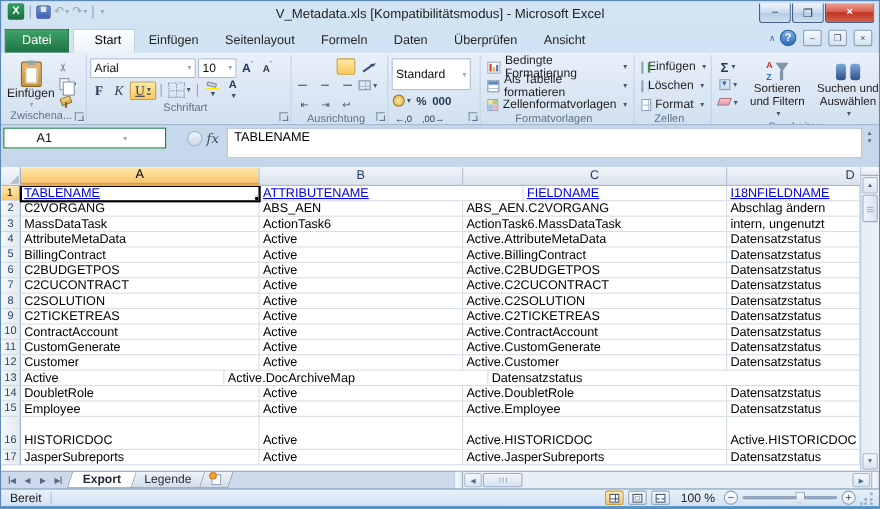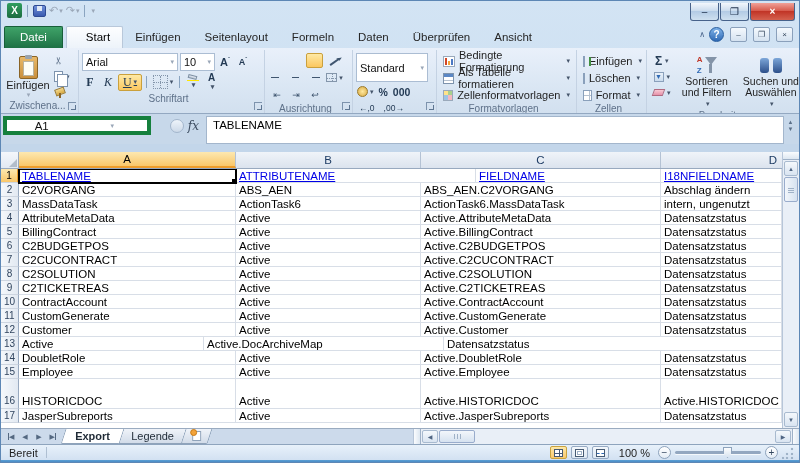--- a/index.html
+++ b/index.html
@@ -107,21 +107,21 @@
   .azico{position:relative;width:22px;height:22px;font-weight:bold;}
   .azico b{position:absolute;left:1px;font-size:8px;color:#c0392b;top:0;} .azico u{position:absolute;left:1px;bottom:0;font-size:8px;color:#2f6ab5;text-decoration:none;}
   .funnel{position:absolute;right:1px;top:3px;width:0;height:0;border-left:6px solid transparent;border-right:6px solid transparent;border-top:8px solid #8494a8;}
   .funnel:after{content:"";position:absolute;left:-1.5px;top:-1px;width:3px;height:9px;background:#8494a8;}
   .binoc{position:relative;width:24px;height:20px;margin-top:2px;}
   .binoc:before,.binoc:after{content:"";position:absolute;top:2px;width:9px;height:15px;border-radius:3px;background:linear-gradient(#7da7d9,#2c4f8a);}
   .binoc:before{left:1px;} .binoc:after{right:1px;}
   
   .fbar{height:30px;flex:none;background:#c7d8ea;display:flex;padding:2px 2px 0 2px;}
   .fleft{width:203px;display:flex;align-items:flex-start;gap:2px;}
-  .namebox{width:148px;height:19px;background:#fff;border:4px solid #15803d;display:flex;align-items:center;font-size:11.5px;color:#111;}
+  .namebox{width:148px;height:19px;background:#fff;border:1px solid #15803d;display:flex;align-items:center;font-size:11.5px;color:#111;}
   .namebox span{flex:1;text-align:center;}
   .fxzone{width:46px;height:19px;display:flex;align-items:center;justify-content:flex-end;gap:4px;}
   .notch{width:14px;height:14px;border-radius:50%;background:linear-gradient(#eef4fa,#ccd9e8);border:1px solid #a3b6cc;}
   .fxg{font-family:"DejaVu Serif",serif;font-style:italic;font-size:12px;color:#3c4c60;}
   .ffield{flex:1;background:#fff;border:1px solid #a3b6cc;font-size:11.5px;color:#000;padding:2px 6px;}
   .fexp{width:13px;display:flex;flex-direction:column;align-items:center;font-size:6px;color:#5a6f88;padding-top:3px;line-height:7px;}
   .strip{height:8px;flex:none;background:#c3d6ea;}
   
   .sheet{height:276px;flex:none;display:flex;background:#fff;}
   .gridwrap{flex:1;display:flex;flex-direction:column;overflow:hidden;min-width:0;}
@@ -212,20 +212,21 @@
       <div class="app-ico">X</div>
       <div class="qsep"></div>
       <div class="savebtn"></div>
       <div class="qbtn">↶<span class="ddsm">▾</span></div>
       <div class="qbtn">↷<span class="ddsm">▾</span></div>
       <div class="qsep"></div>
       <div class="qbtn">
           <span class="ddsm">▾</span>
         </div>
     </div>
+    <div class="title">V_Metadata.xls  [Kompatibilitätsmodus] - Microsoft Excel</div>
     <div class="wbtns">
       <div class="wbtn">–</div>
       <div class="wbtn">❐</div>
       <div class="wbtn close">×</div>
     </div>
   </div>
 
   <div class="tabrow">
     <div class="tab file">Datei</div>
       <div class="tab active">Start</div>

